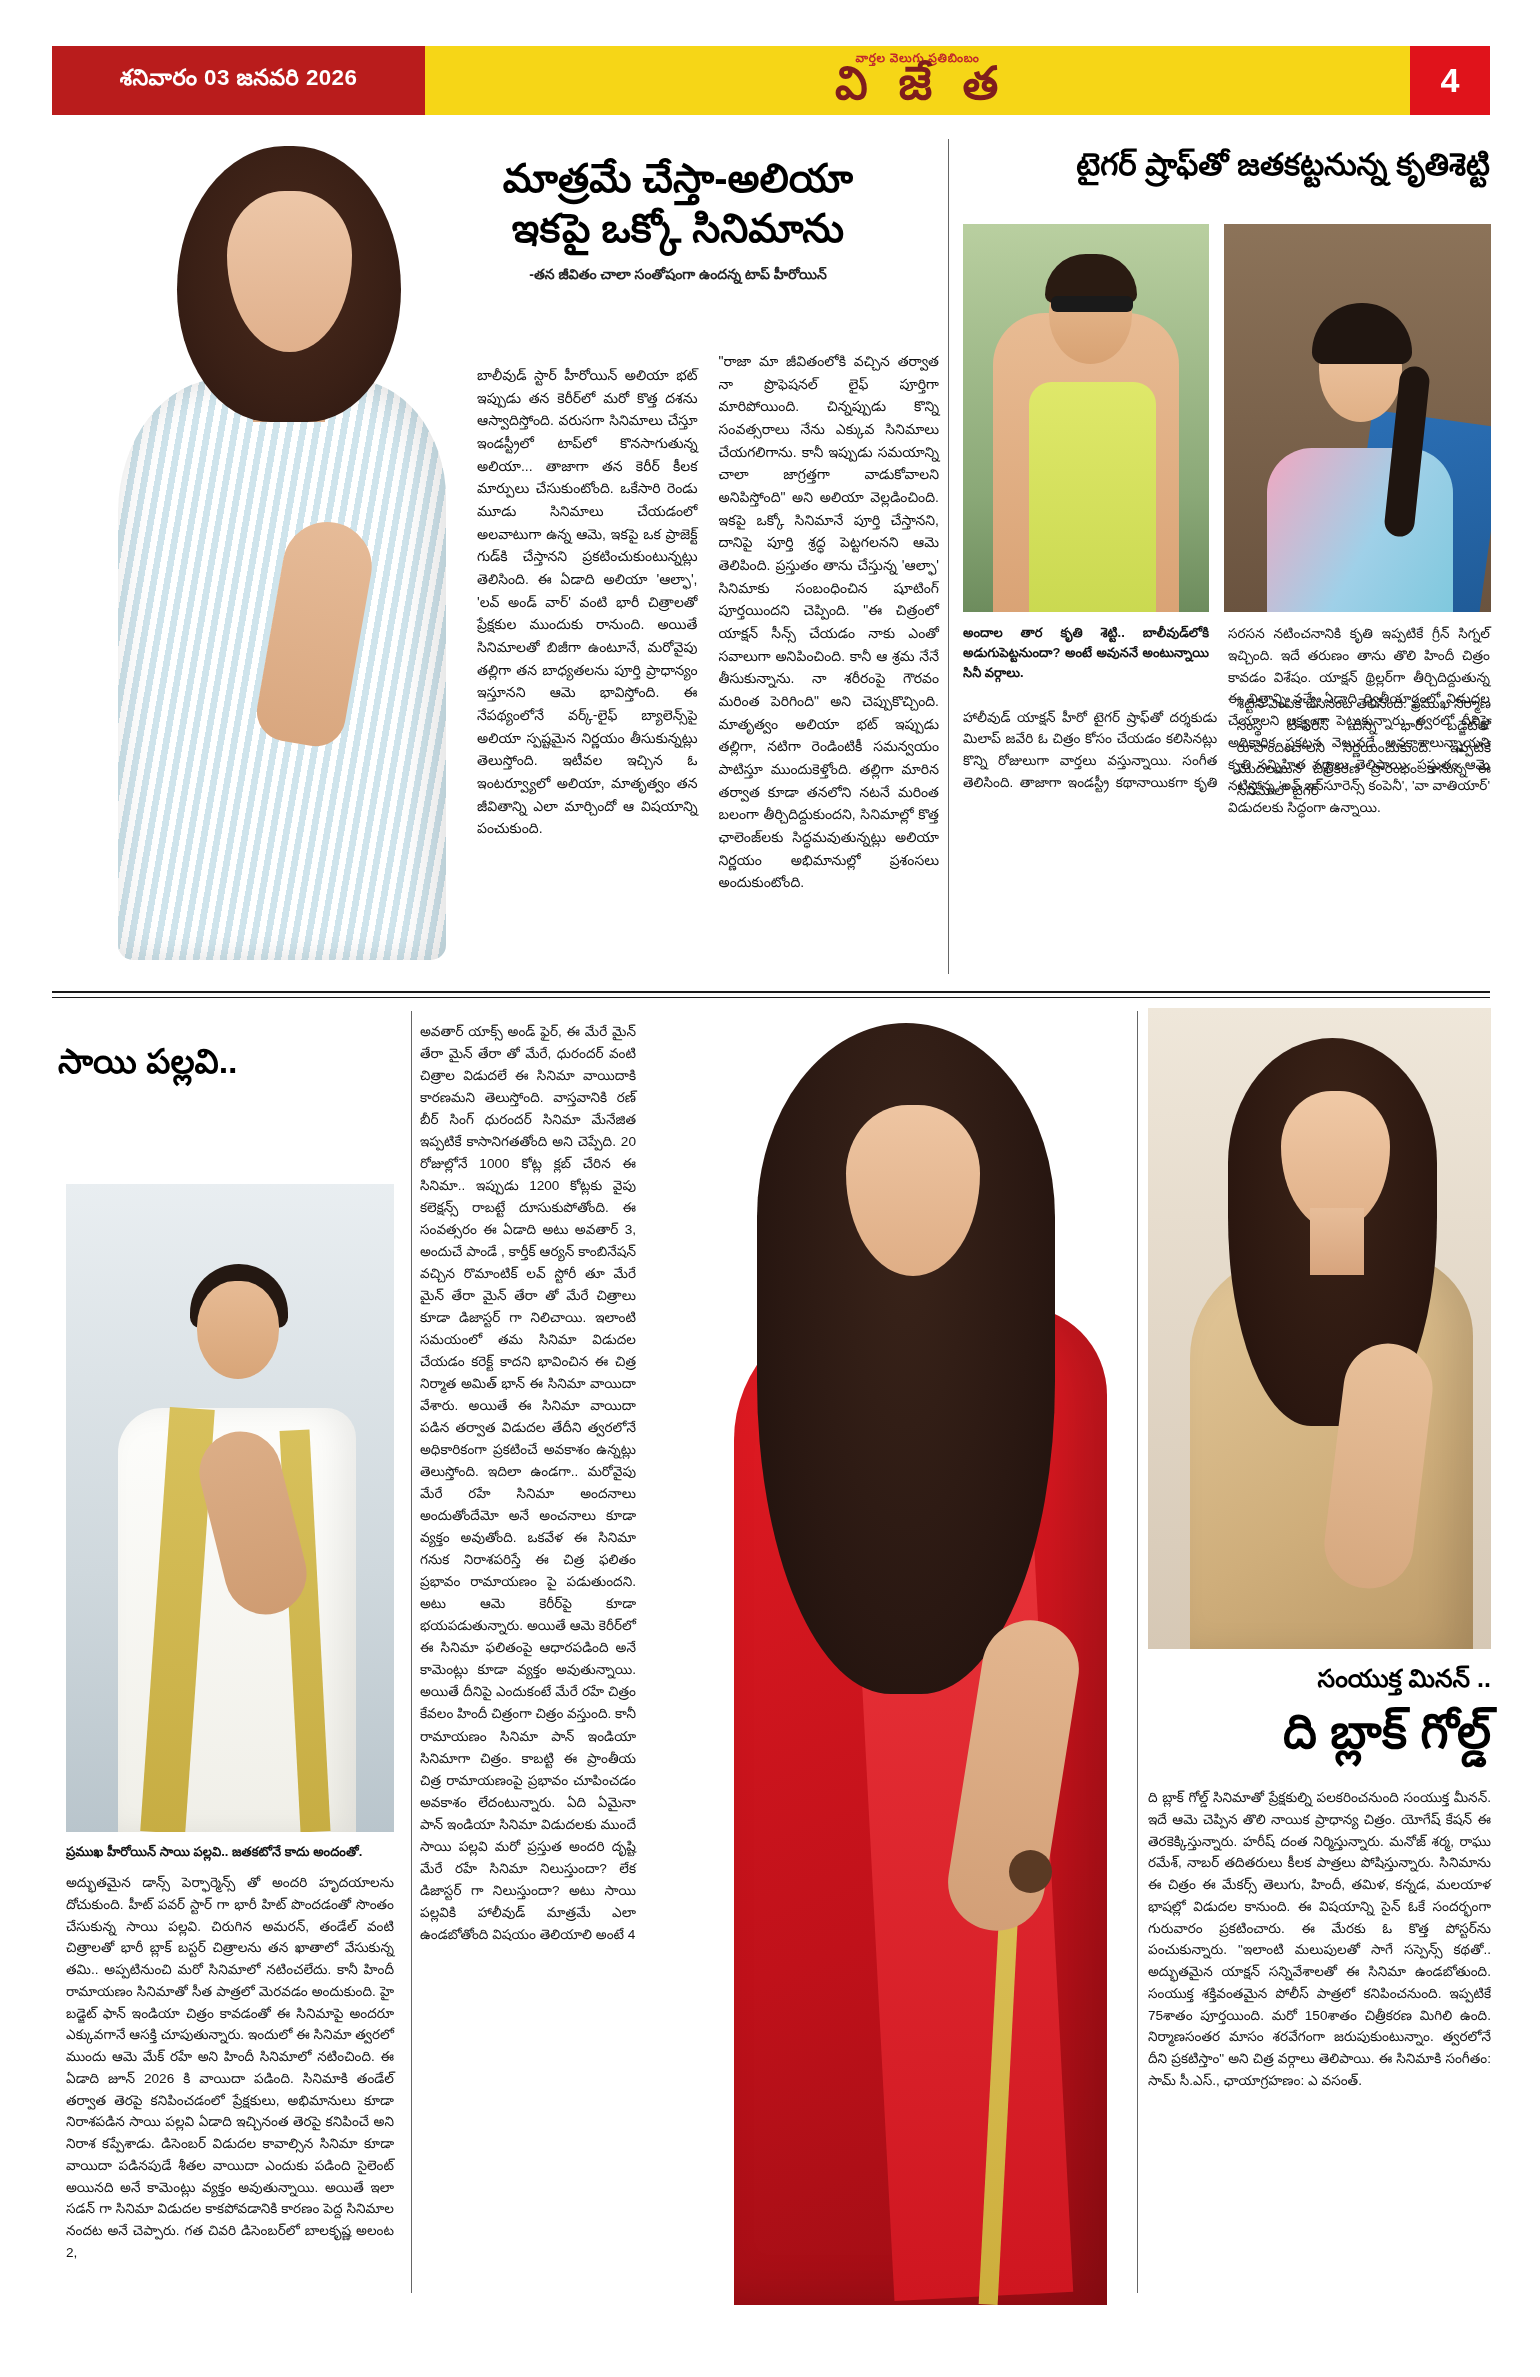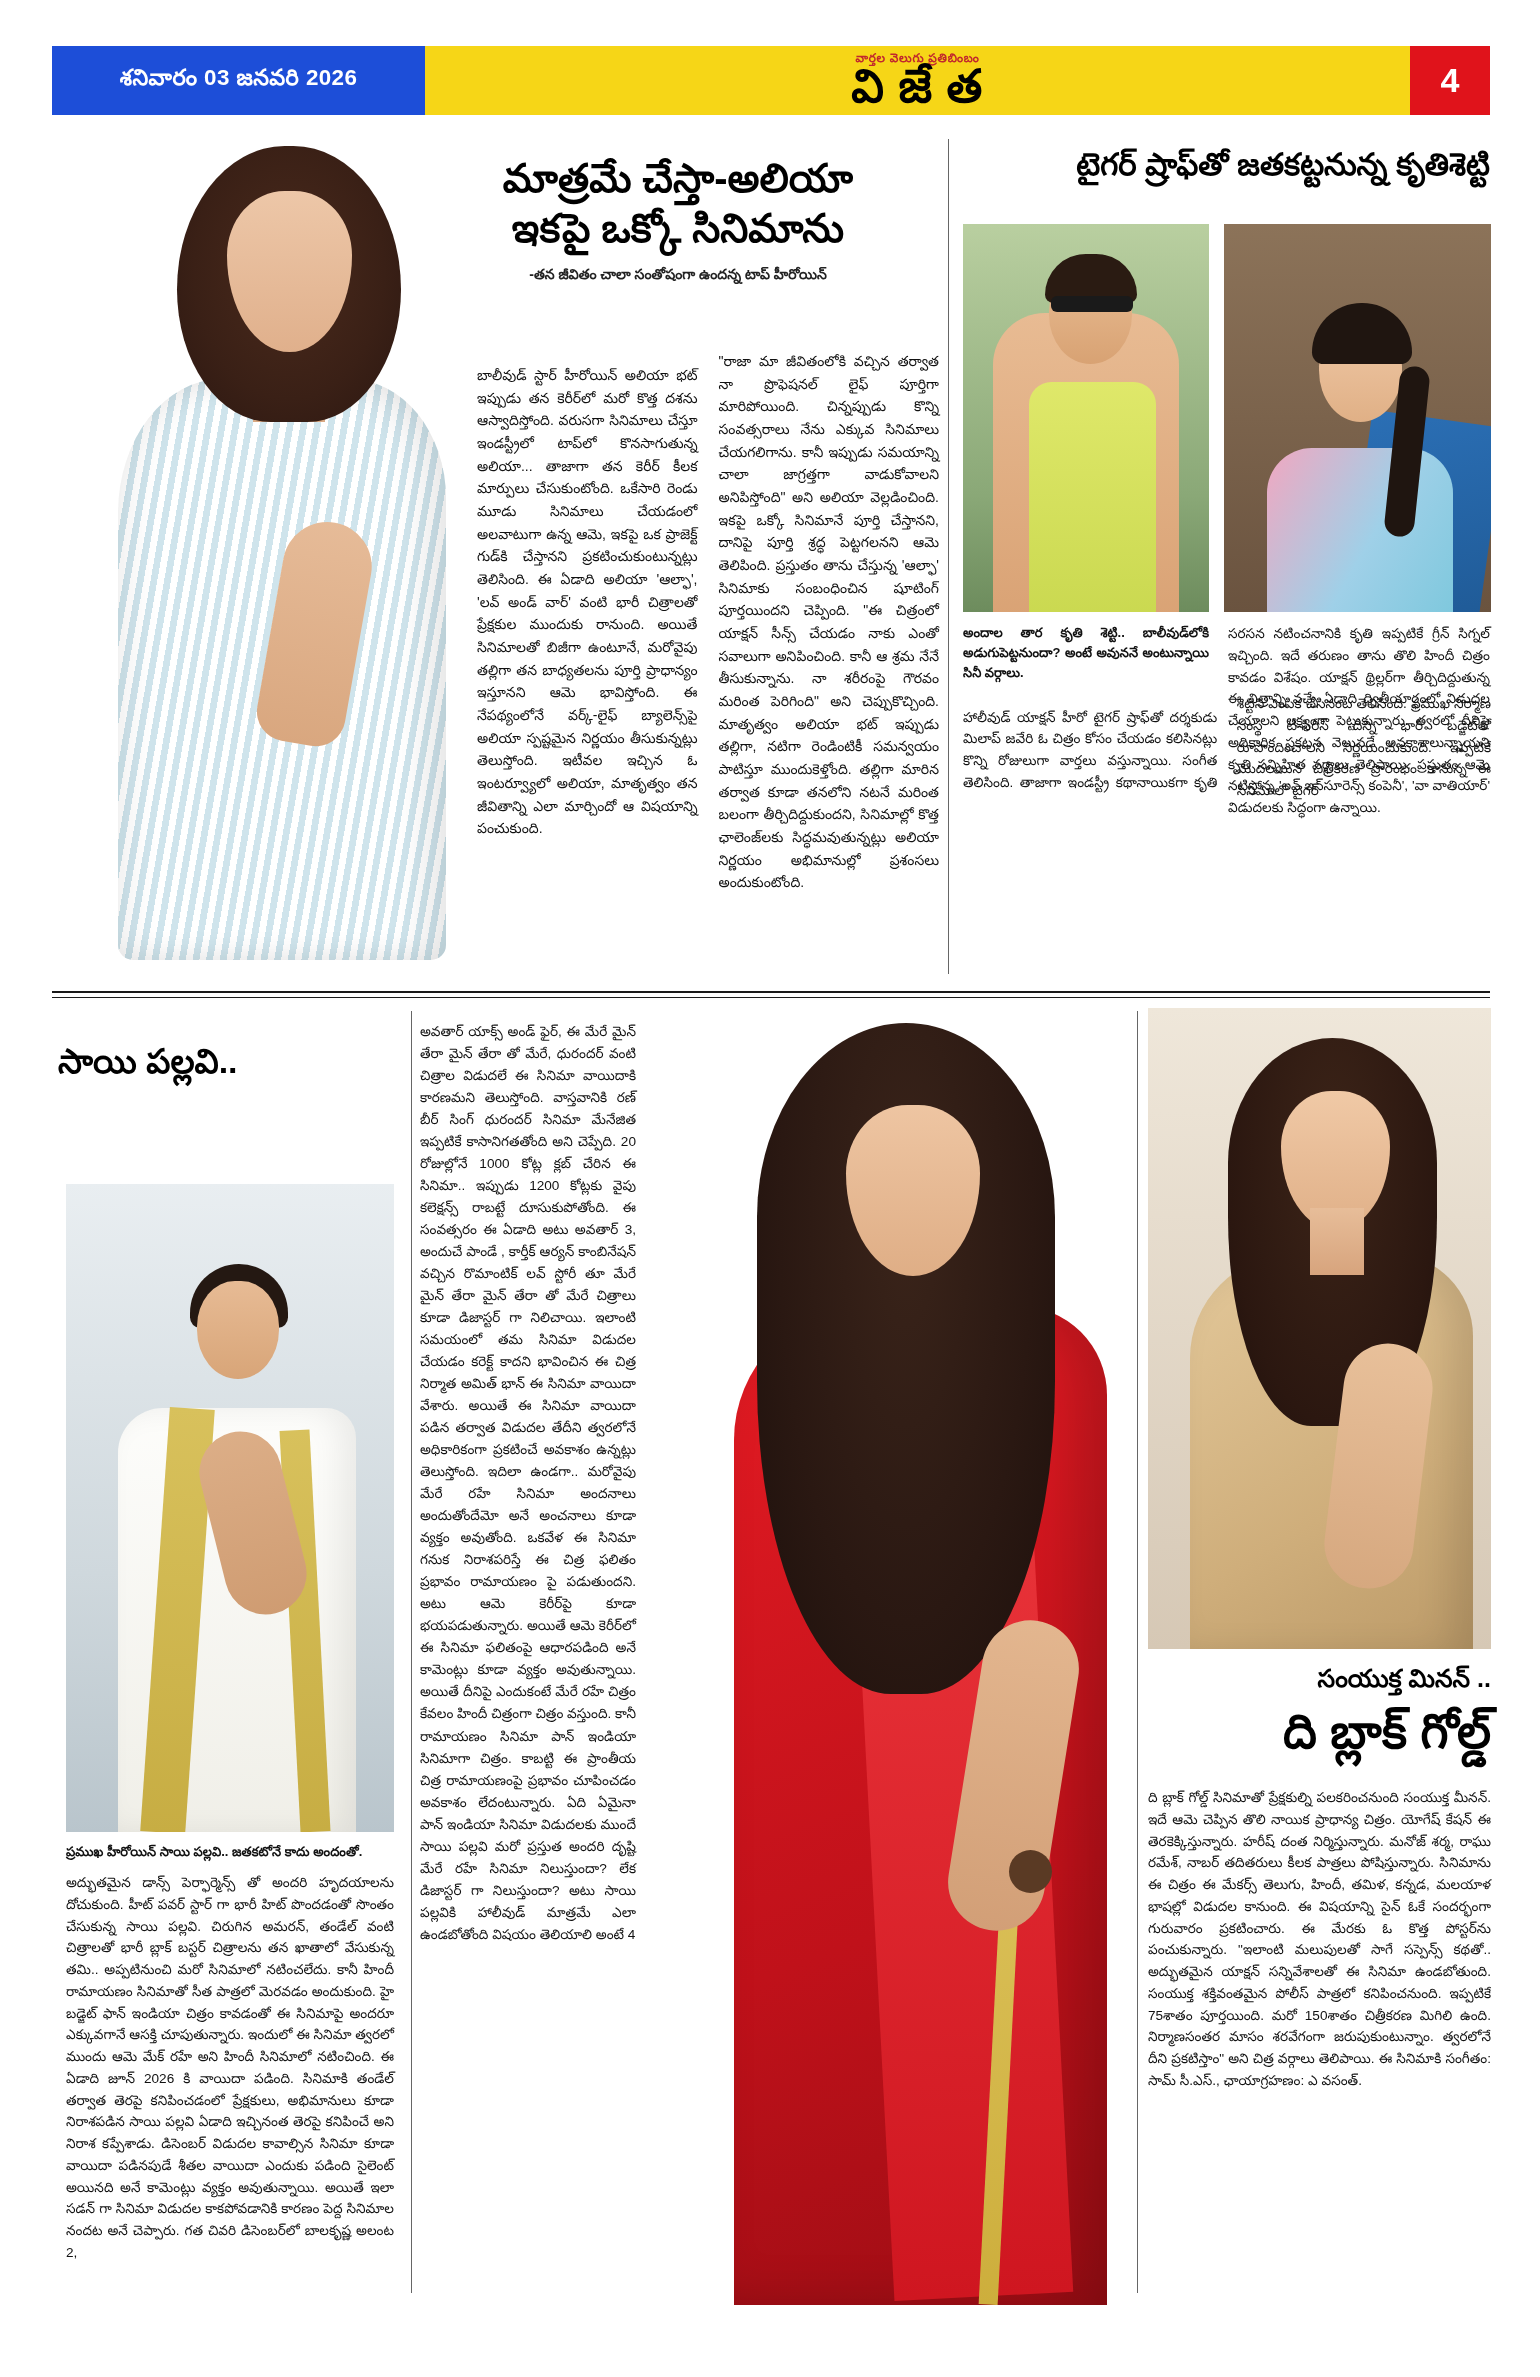--- a/index.html
+++ b/index.html
@@ -14,40 +14,40 @@
     overflow: hidden;
   }
 
   
   .masthead {
     position: absolute;
     left: 52px; top: 46px; width: 1438px; height: 69px;
     display: flex; align-items: stretch;
   }
   .date-box {
-    background: #1d4ed8;
+    background: #b91c1c;
     color: #ffffff;
     width: 373px;
     display: flex; align-items: center; justify-content: center;
     font-size: 22.4px; font-weight: bold;
     letter-spacing: 0.4px;
   }
   .mast-mid {
     flex: 1;
     background: #f6d617;
     position: relative;
     display: flex; align-items: center; justify-content: center;
   }
   .logo-wrap { text-align: center; line-height: 1; }
   .logo-top {
     font-size: 12px; color: #c1272d; font-weight: bold; letter-spacing: 0.7px;
   }
   .logo-main {
-    font-size: 46px; color: #000000; font-weight: bold; letter-spacing: 1.5px;
-    font-family: Liberation Serif, serif;
+    font-size: 46px; color: #7f1d1d; font-weight: bold; letter-spacing: 1.5px;
+    font-family: Liberation Mono, monospace;
   }
   .page-num-box {
     background: #e0131b; color: #ffffff;
     width: 80px;
     display: flex; align-items: center; justify-content: center;
     font-size: 34px; font-weight: bold;
   }
 
   
   .alia-photo {

